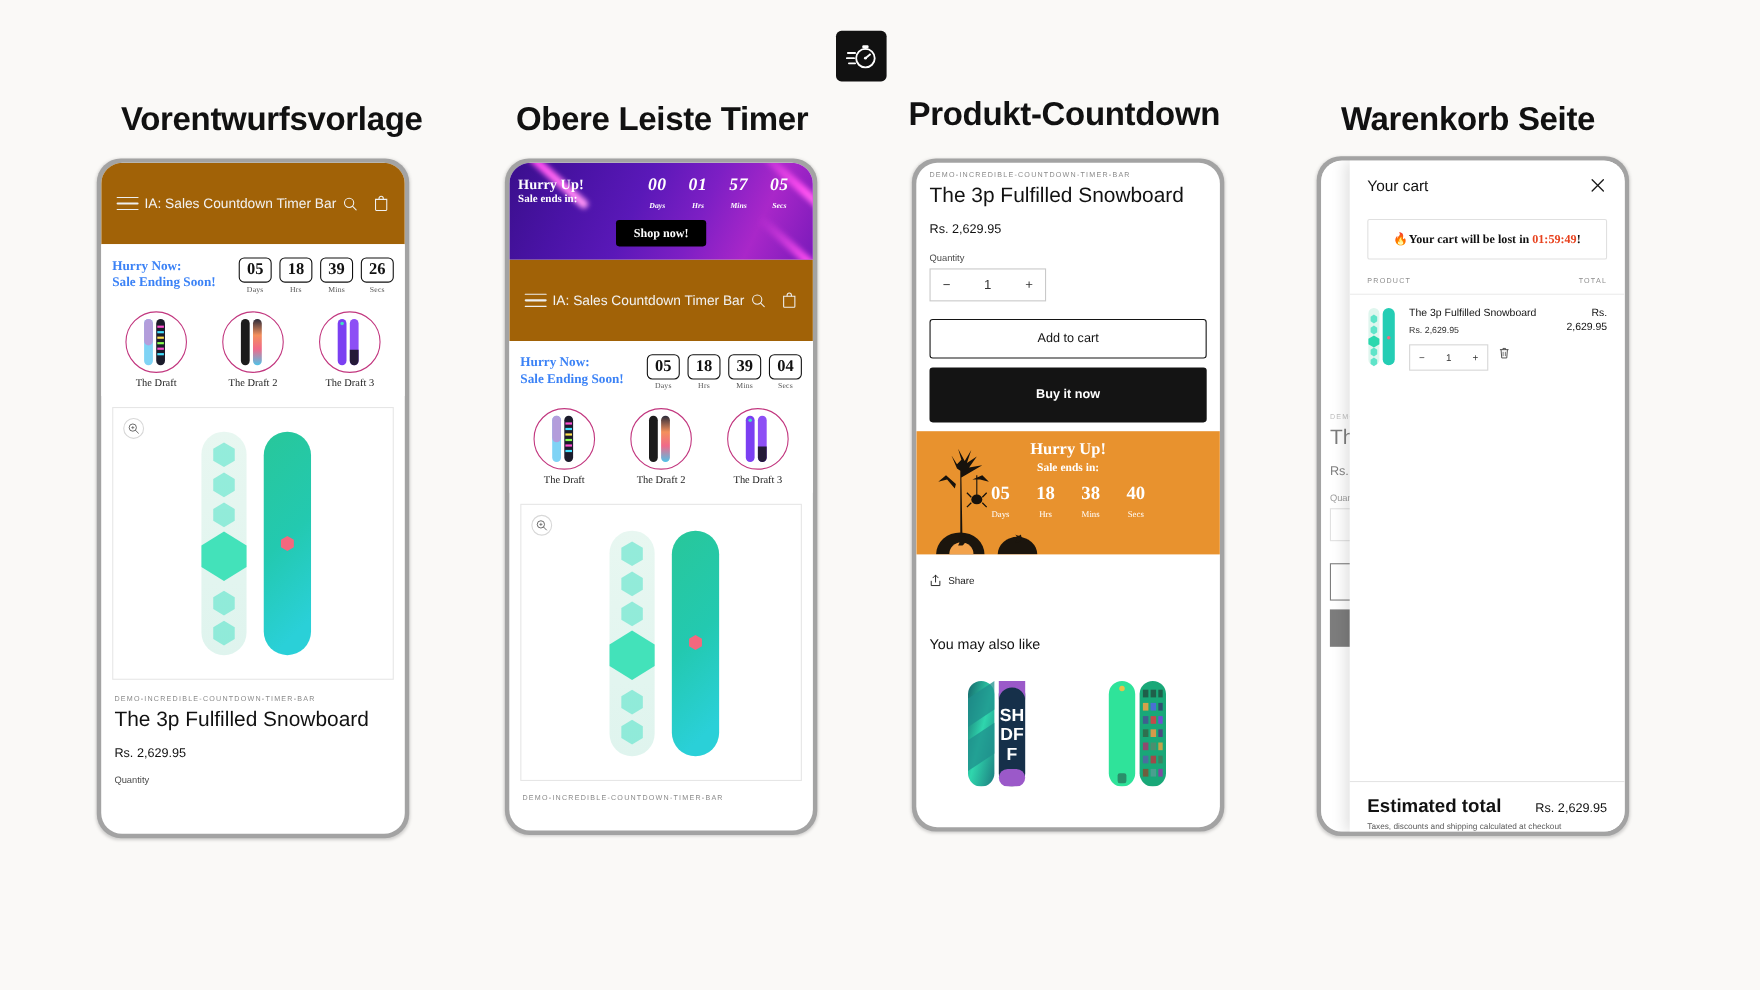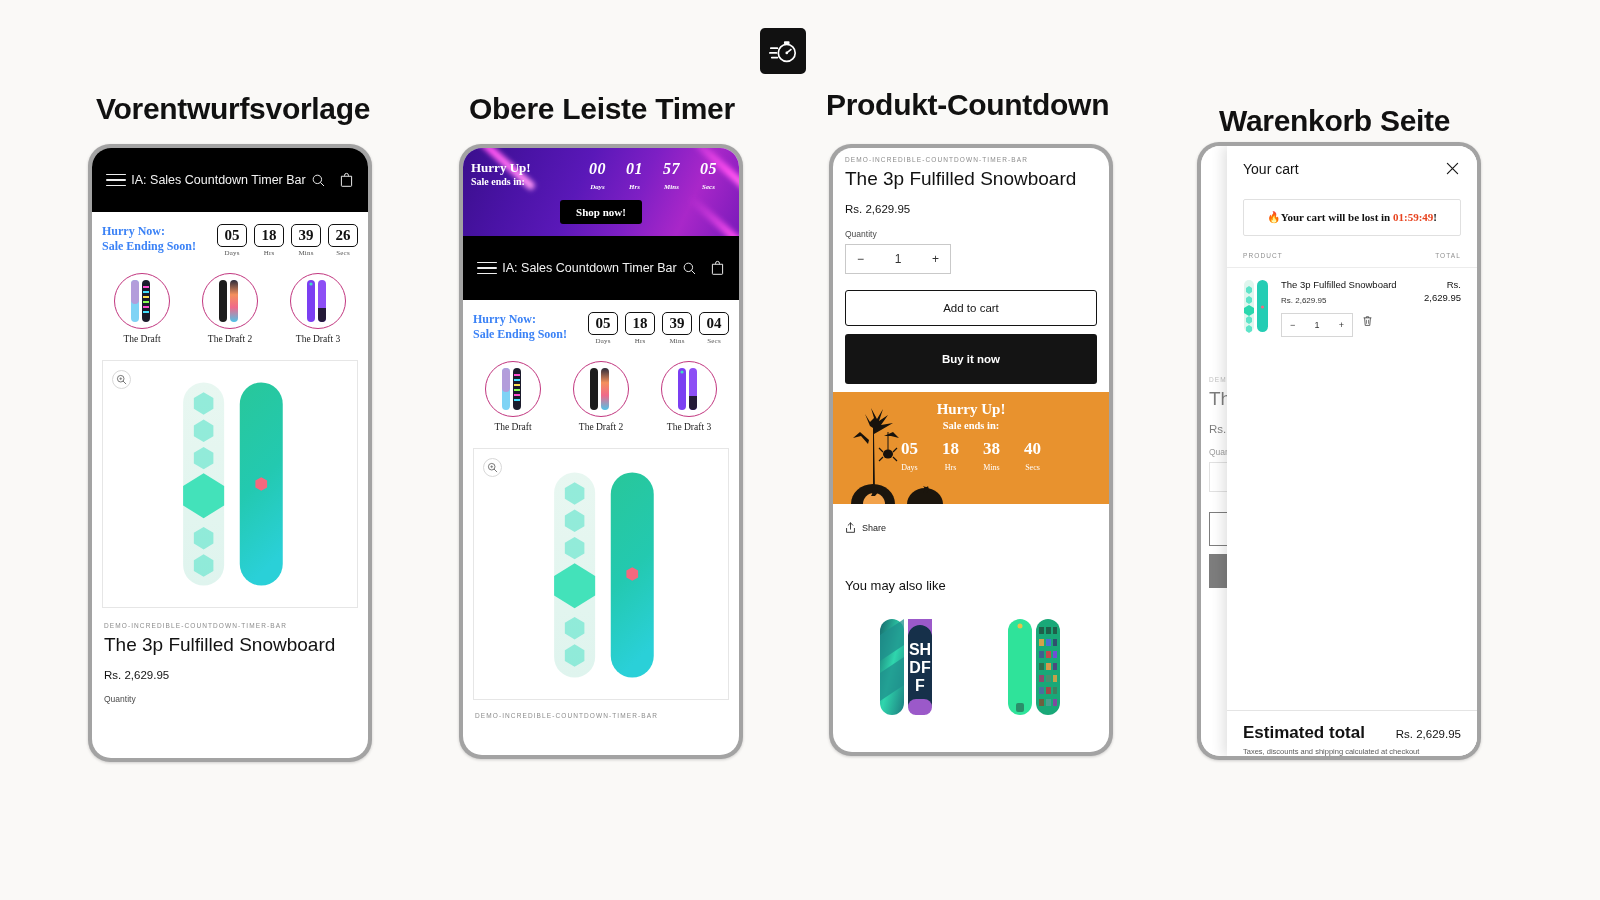--- a/index.html
+++ b/index.html
@@ -41,24 +41,24 @@
   .screen{
     width:100%; height:100%;
     background:#fff;
     border-radius:19px;
     overflow:hidden;
     position:relative;
   }
 
   
   .shop-header{
-    background:#000000; color:#fff;
+    background:#a16207; color:#fff;
     display:flex; align-items:center;
     padding:0 14px;
-    height:64px;
+    height:74px;
   }
   .shop-header .hamb{ width:20px; display:flex; flex-direction:column; gap:4px; }
   .shop-header .hamb i{ display:block; height:1.6px; background:#eee; border-radius:1px; }
   .shop-title{
     flex:1; text-align:center;
     font-size:12.5px; line-height:14px; font-weight:400; color:#f2f2f2;
   }
   .hdr-icons{ display:flex; gap:13px; align-items:center; }
 
   
@@ -213,24 +213,24 @@
       <circle cx="20" cy="18" r="9"></circle>
       <path d="M20 18 L25 14"></path>
       <rect x="17" y="5.5" width="6" height="3.2" rx="1" fill="#fff" stroke="none"></rect>
       <path d="M20 8.8 V 9.6"></path>
       <path d="M3 13 H 10 M2 18 H 9 M4 23 H 10" stroke-linecap="round"></path>
     </g>
     <circle cx="20" cy="18" r="1.4" fill="#fff"></circle>
   </svg>
 </div>
 
-<div class="col-title" style="left:96px; top:92px;">Vorentwurfsvorlage</div>
+<div class="col-title" style="left:110px; top:92px;">Vorentwurfsvorlage</div>
 <div class="col-title" style="left:469px; top:92px;">Obere Leiste Timer</div>
 <div class="col-title" style="left:826px; top:88px;">Produkt-Countdown</div>
-<div class="col-title" style="left:1219px; top:104px;">Warenkorb Seite</div>
+<div class="col-title" style="left:1219px; top:92px;">Warenkorb Seite</div>
 
 <div class="phone" style="left:88px; top:144px; width:284px; height:618px;">
   <div class="screen">
 
     <div class="shop-header">
       <div class="hamb">
           <i></i>
           <i></i>
           <i></i>
         </div>

